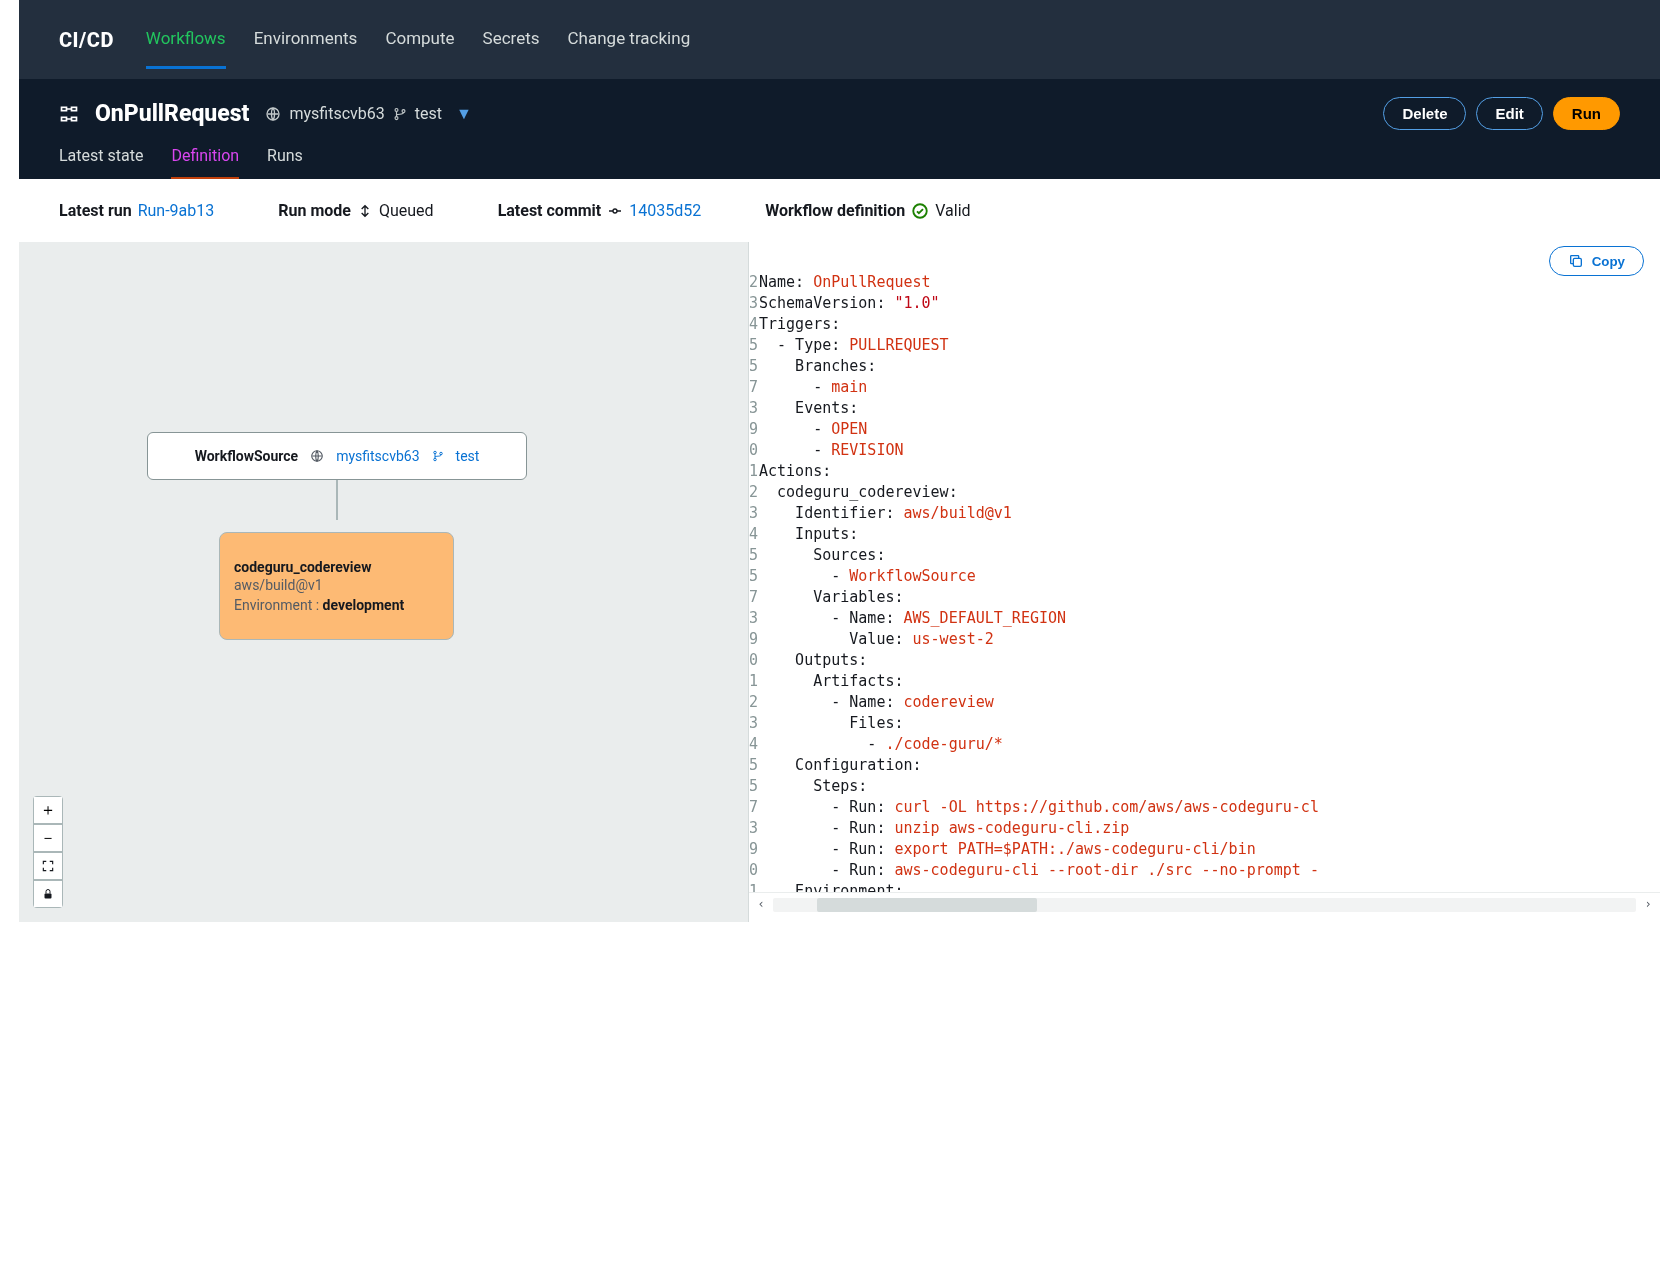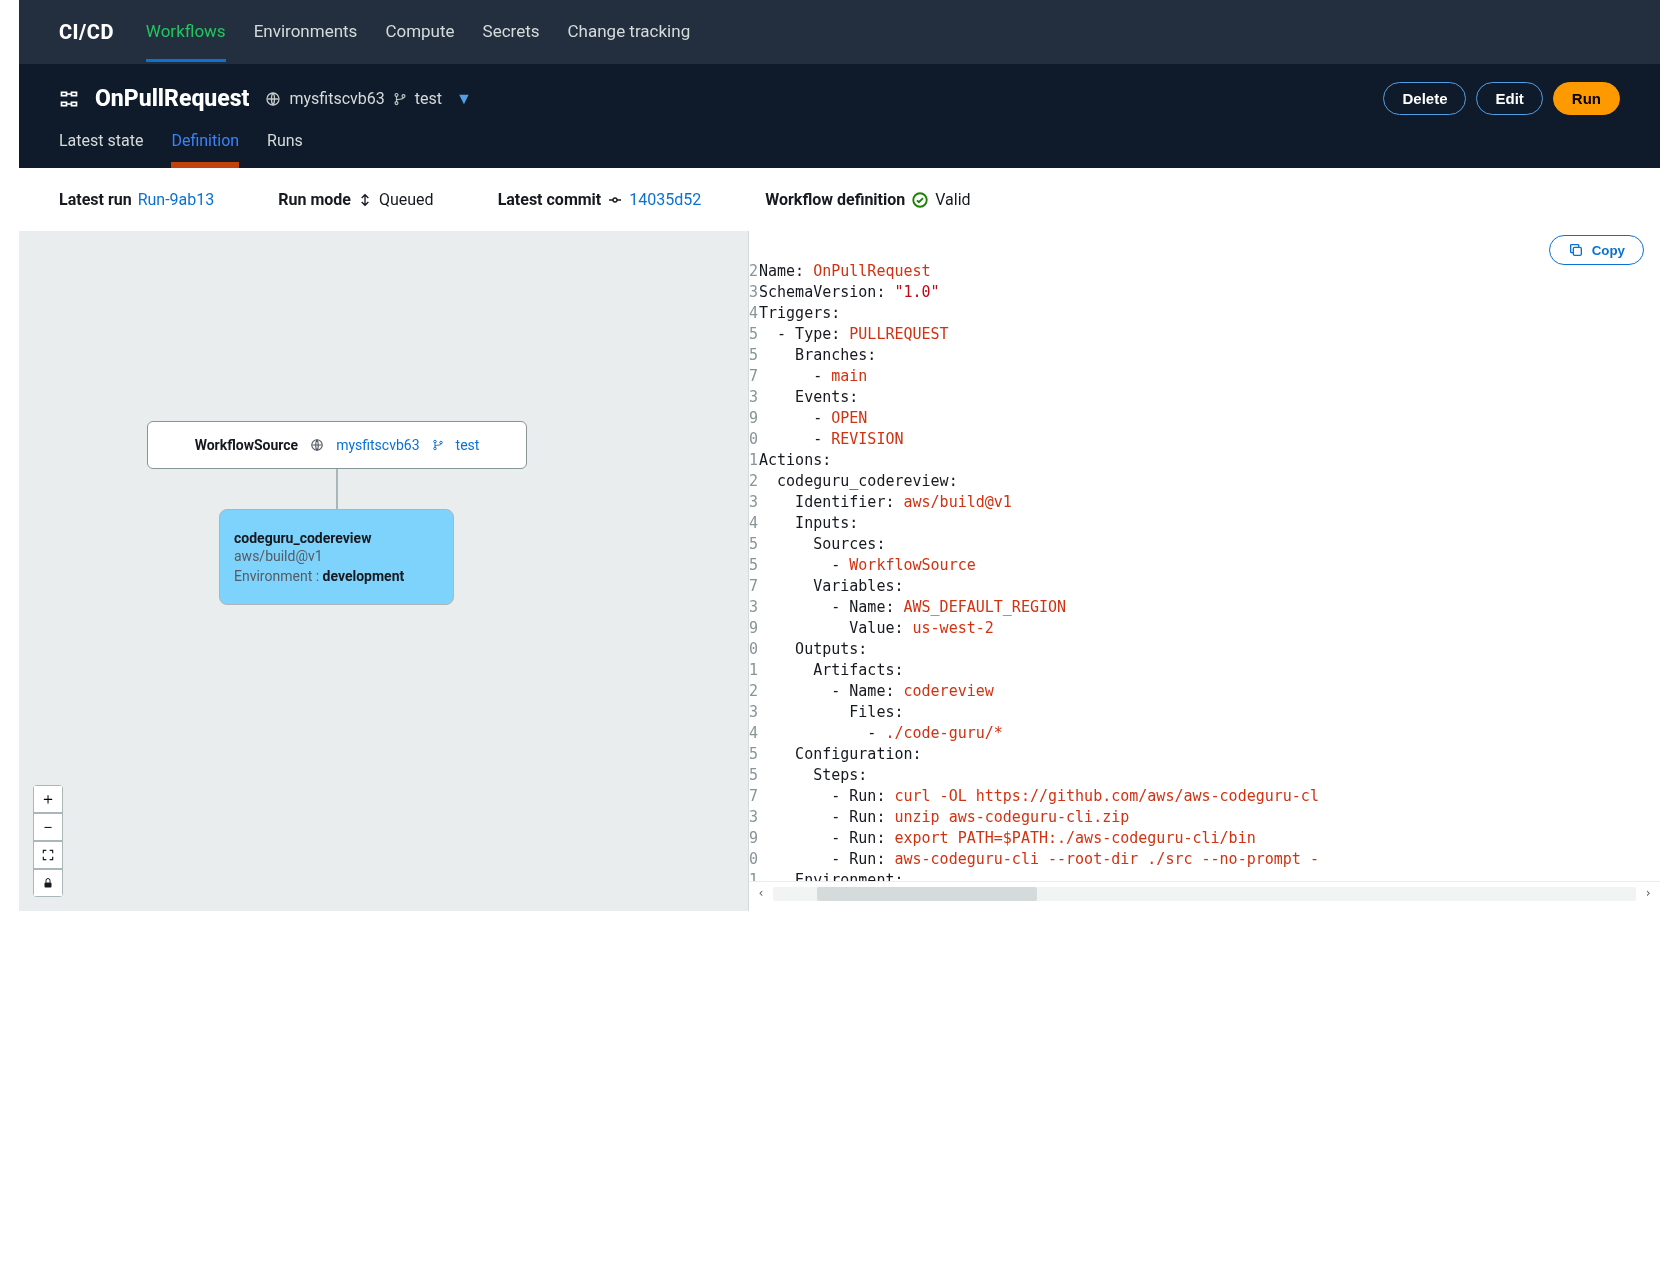--- a/index.html
+++ b/index.html
@@ -1,21 +1,21 @@
 <!DOCTYPE html>
 <html><head>
 <meta charset="utf-8">
 <style>
 * { box-sizing: border-box; margin: 0; padding: 0; }
 body { font-family: "Amazon Ember", -apple-system, BlinkMacSystemFont, "Segoe UI", Roboto, sans-serif; background: #fff; color: #16191f; }
 
 .page { margin: 0 19px; }
 
 
-.nav-strip { background: #232f3e; color: #fff; padding: 0 40px; height: 64px; display: flex; align-items: center; gap: 32px; }
+.nav-strip { background: #232f3e; color: #fff; padding: 0 40px; height: 79px; display: flex; align-items: center; gap: 32px; }
 .brand { font-weight: 800; font-size: 20px; letter-spacing: 0.5px; }
 .nav-tabs { display: flex; gap: 28px; }
 .nav-tab { color: #d5dbdb; font-size: 17px; cursor: pointer; padding: 18px 0; }
 .nav-tab.active { color: #22c55e; font-weight: 400; border-bottom: 3px solid #0972d3; }
 
 
 .header-band { background: #0f1b2a; color: #fff; padding: 18px 40px 0 40px; }
 .header-row1 { display: flex; align-items: center; justify-content: space-between; }
 .header-left { display: flex; align-items: center; gap: 16px; }
 .wf-icon { display: inline-flex; }
@@ -23,21 +23,21 @@
 .repo-chip { display: flex; align-items: center; gap: 8px; font-size: 16px; color: #d5dbdb; }
 .repo-chip svg, .repo-chip .branch-ic { opacity: .9; }
 .caret { color: #539fe5; margin-left: 6px; }
 .header-actions { display: flex; gap: 10px; }
 .btn { border-radius: 20px; padding: 7px 18px; font-weight: 700; font-size: 15px; cursor: pointer; }
 .btn-ghost { background: transparent; border: 1px solid #539fe5; color: #fff; }
 .btn-primary { background: #ff9900; border: 1px solid #ff9900; color: #000000; }
 
 .sub-tabs { display: flex; gap: 28px; margin-top: 16px; }
 .sub-tab { padding-bottom: 12px; font-size: 16px; cursor: pointer; color: #d5dbdb; }
-.sub-tab.active { color: #3b82f6; border-bottom: 6px solid #c2410c; }
+.sub-tab.active { color: #d946ef; border-bottom: 2px solid #c2410c; }
 
 
 .summary { display: flex; gap: 64px; padding: 22px 40px; background: #fff; }
 .summary-col { display: flex; gap: 6px; }
 .summary-label { font-weight: 700; font-size: 16px; }
 .summary-val { font-size: 16px; display: flex; align-items: center; gap: 6px; }
 .link { color: #0972d3; cursor: pointer; }
 .commit-ic, .queued-ic, .valid-ic { display: inline-flex; }
 .valid-text { color: #16191f; }
 
@@ -53,21 +53,21 @@
 .ln { width: 10px; text-align: right; color: #879596; padding-right: 10px; user-select: none; flex-shrink: 0; }
 .code-txt { }
 .k { color: #16191f; } 
 .v { color: #d13212; } 
 .q { color: #bf0816; }
 
 
 .node-src { position: absolute; left: 128px; top: 190px; width: 380px; height: 48px; background: #fff; border: 1px solid #879596; border-radius: 6px; display: flex; align-items: center; justify-content: center; gap: 12px; font-size: 14px; }
 .node-src .title { font-weight: 700; }
 .node-src .repo { color: #0972d3; }
-.node-action { position: absolute; left: 200px; top: 278px; width: 235px; background: #7dd3fc; border: 1px solid #aab7b8; border-radius: 8px; padding: 20px 14px; font-size: 14px; }
+.node-action { position: absolute; left: 200px; top: 290px; width: 235px; background: #fdba74; border: 1px solid #aab7b8; border-radius: 8px; padding: 26px 14px; font-size: 14px; }
 .node-action .aname { font-weight: 700; }
 .node-action .aid { color: #545b64; margin-top: 2px; }
 .node-action .env { color: #545b64; margin-top: 4px; }
 .node-action .env b { color: #16191f; }
 .connector { position: absolute; left: 317px; top: 238px; width: 2px; height: 40px; background: #aab7b8; }
 
 
 .zoom { position: absolute; left: 14px; bottom: 14px; display: flex; flex-direction: column; border-radius: 4px; overflow: hidden; }
 .zoom button { width: 30px; height: 28px; background: #fff; border: 1px solid #aab7b8; font-size: 16px; cursor: pointer; display:flex; align-items:center; justify-content:center; }
 

